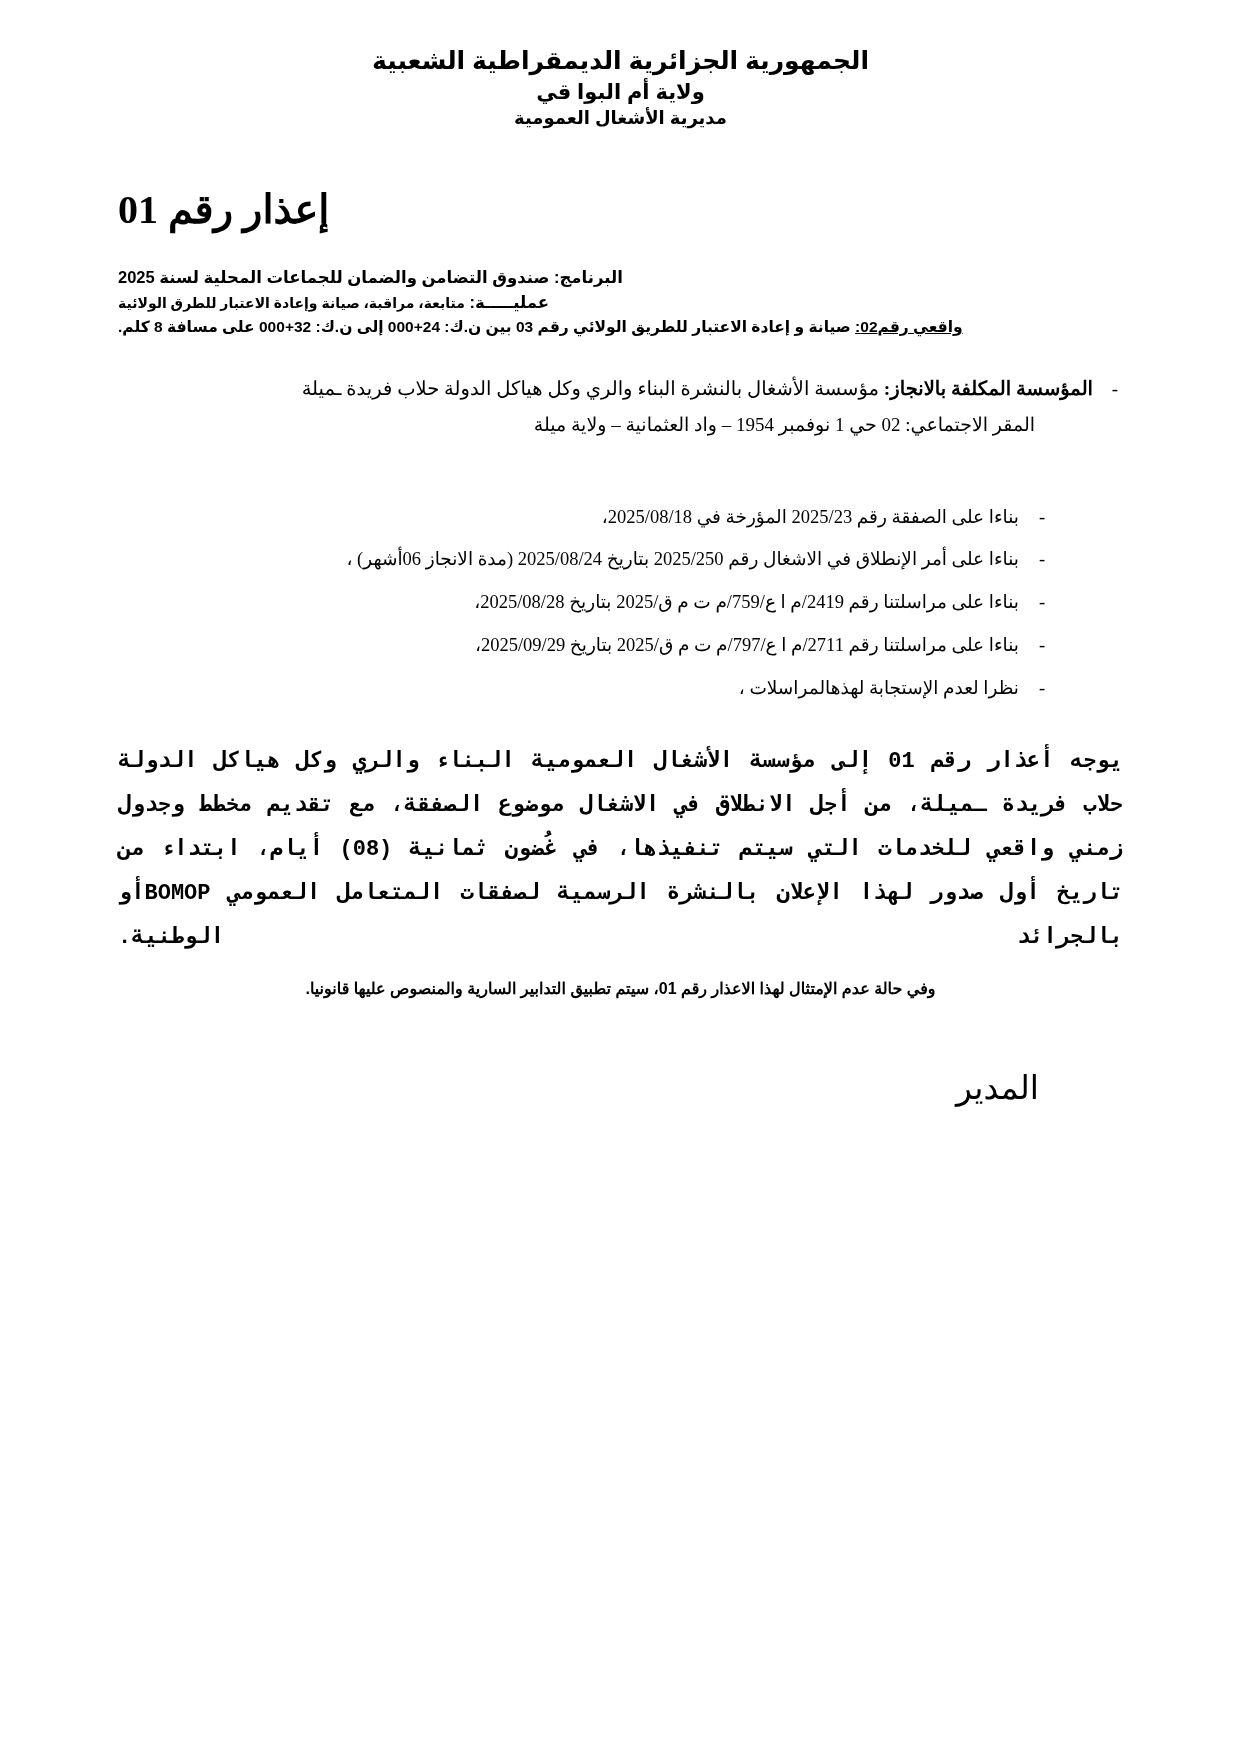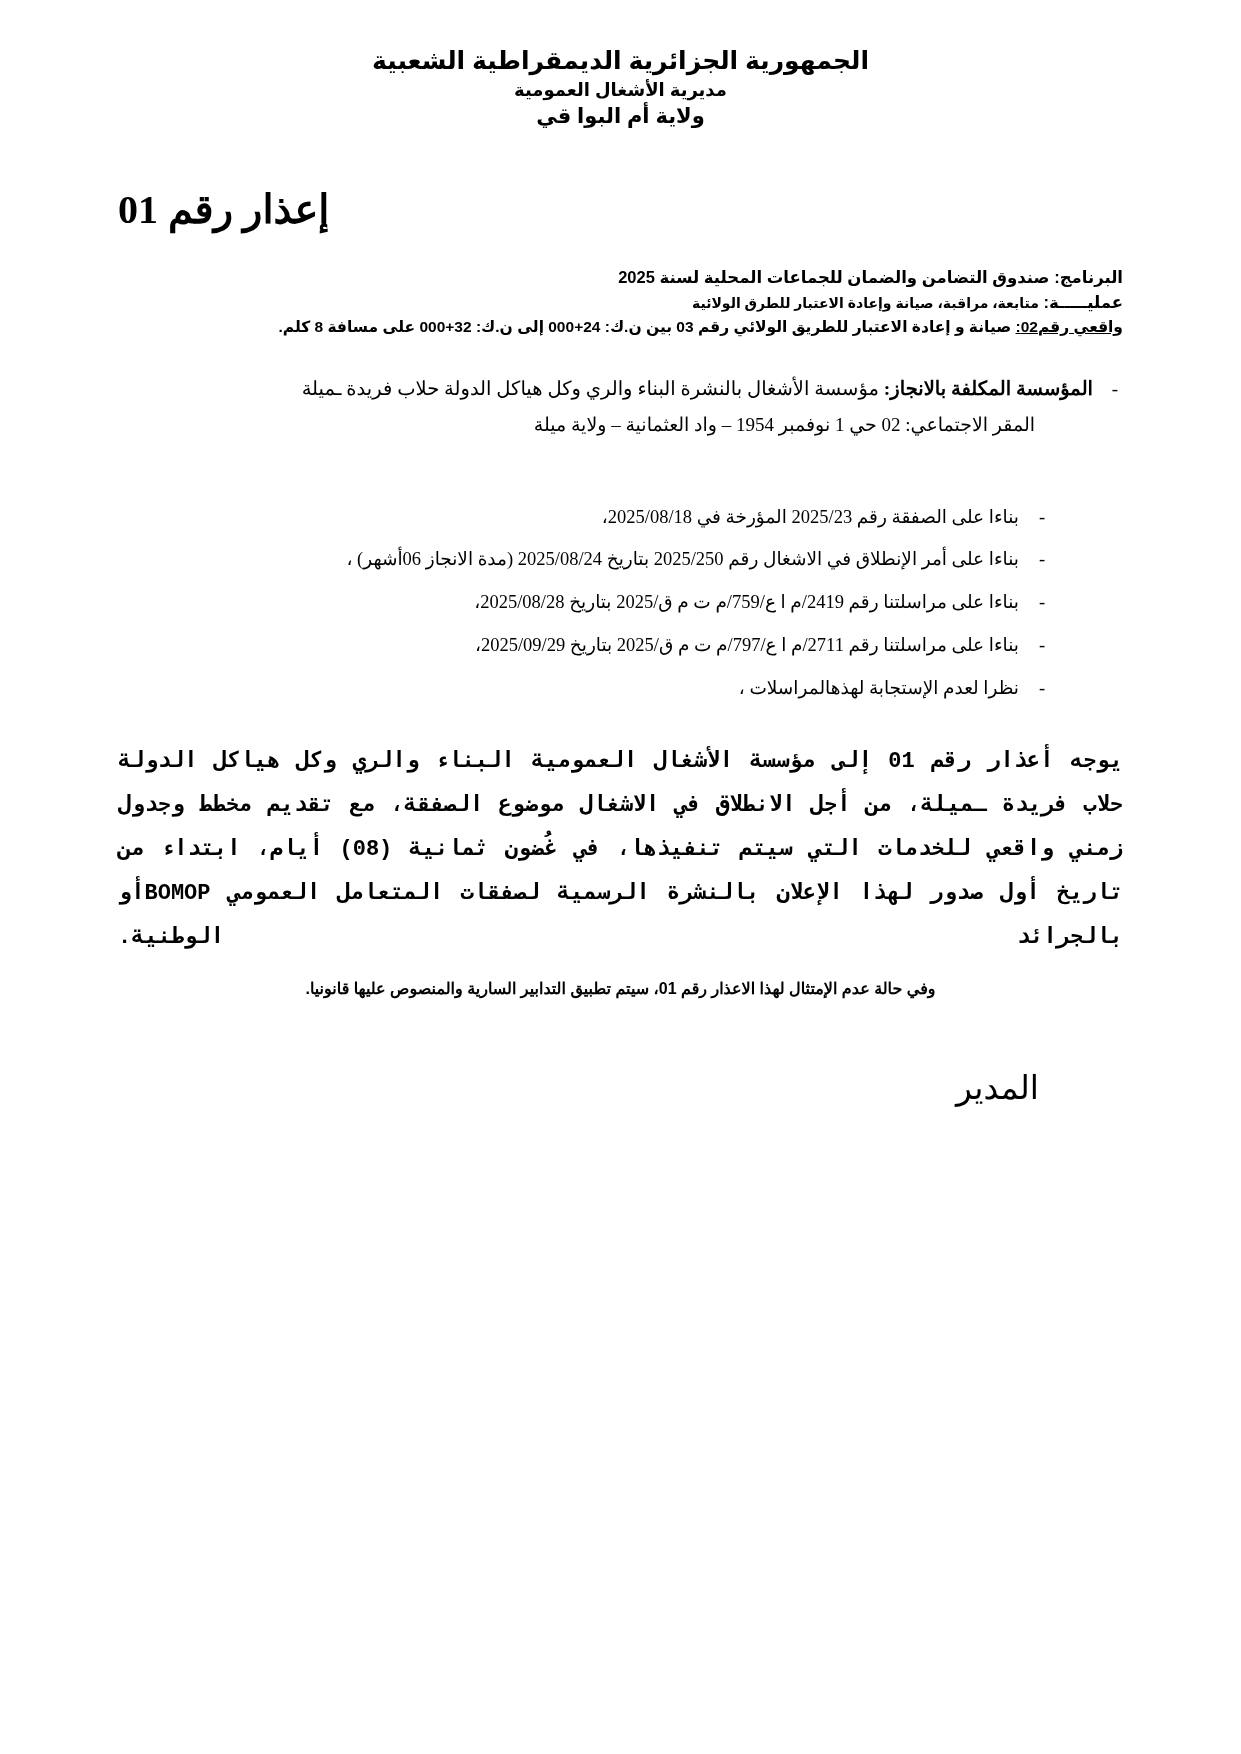--- a/index.html
+++ b/index.html
@@ -47,21 +47,21 @@
     text-align: left;
     font-family: "Liberation Serif", "DejaVu Serif", serif;
     font-weight: bold;
     font-size: 40px;
     margin-top: 56px;
     letter-spacing: 0.5px;
   }
 
   
   .meta {
-    text-align: right;
+    text-align: left;
     margin-top: 32px;
   }
   .meta .m-line {
     font-family: "Liberation Sans", "DejaVu Sans", sans-serif;
     font-weight: bold;
     line-height: 1.5;
   }
   .meta .m-prog { font-size: 16.5px; }
   .meta .m-oper { font-size: 16.5px; }
   .meta .m-oper .small { font-size: 14px; }
@@ -159,22 +159,22 @@
   }
 </style>
 </head>
 <body>
 
 <div class="page">
   <div class="inner">
 
     <div class="header">
       <div class="h-line h1">الجمهورية الجزائرية الديمقراطية الشعبية</div>
+      <div class="h-line h2">ولاية أم البوا قي</div>
       <div class="h-line h3">مديرية الأشغال العمومية</div>
-      <div class="h-line h2">ولاية أم البوا قي</div>
     </div>
 
     <div class="doc-title">إعذار رقم 01</div>
 
     <div class="meta">
       <div class="m-line m-prog">
         <span>البرنامج:</span>
         <span>صندوق التضامن والضمان للجماعات المحلية لسنة 2025</span>
       </div>
       <div class="m-line m-oper">

